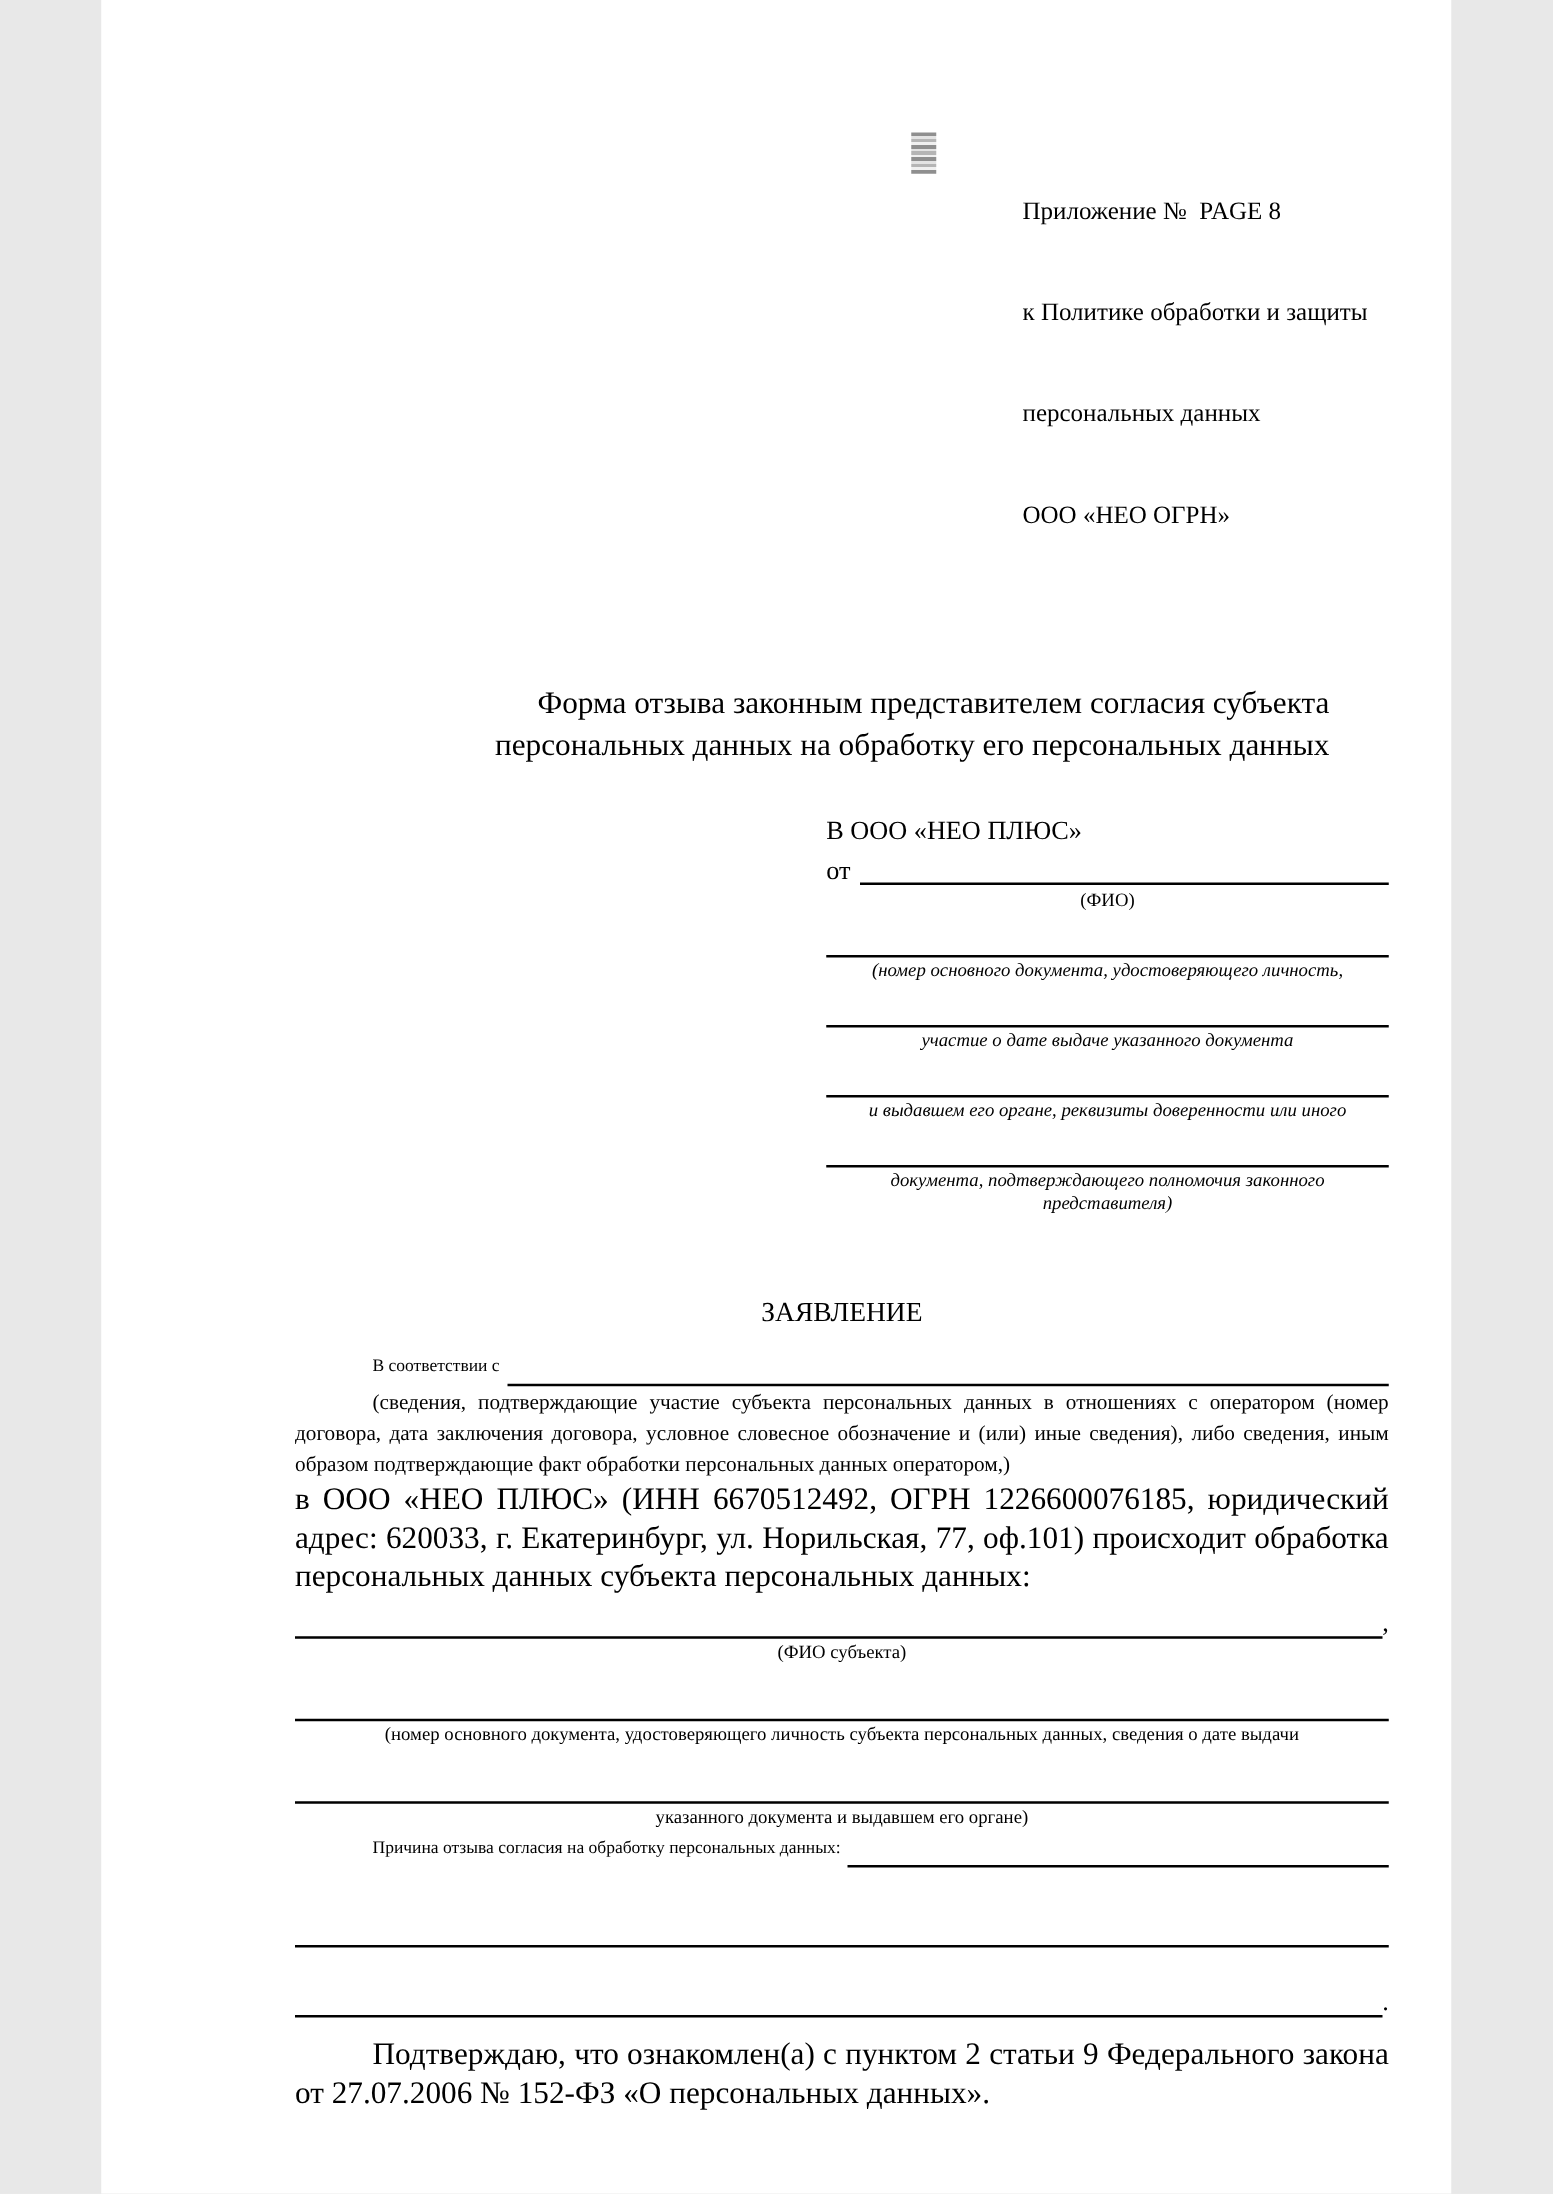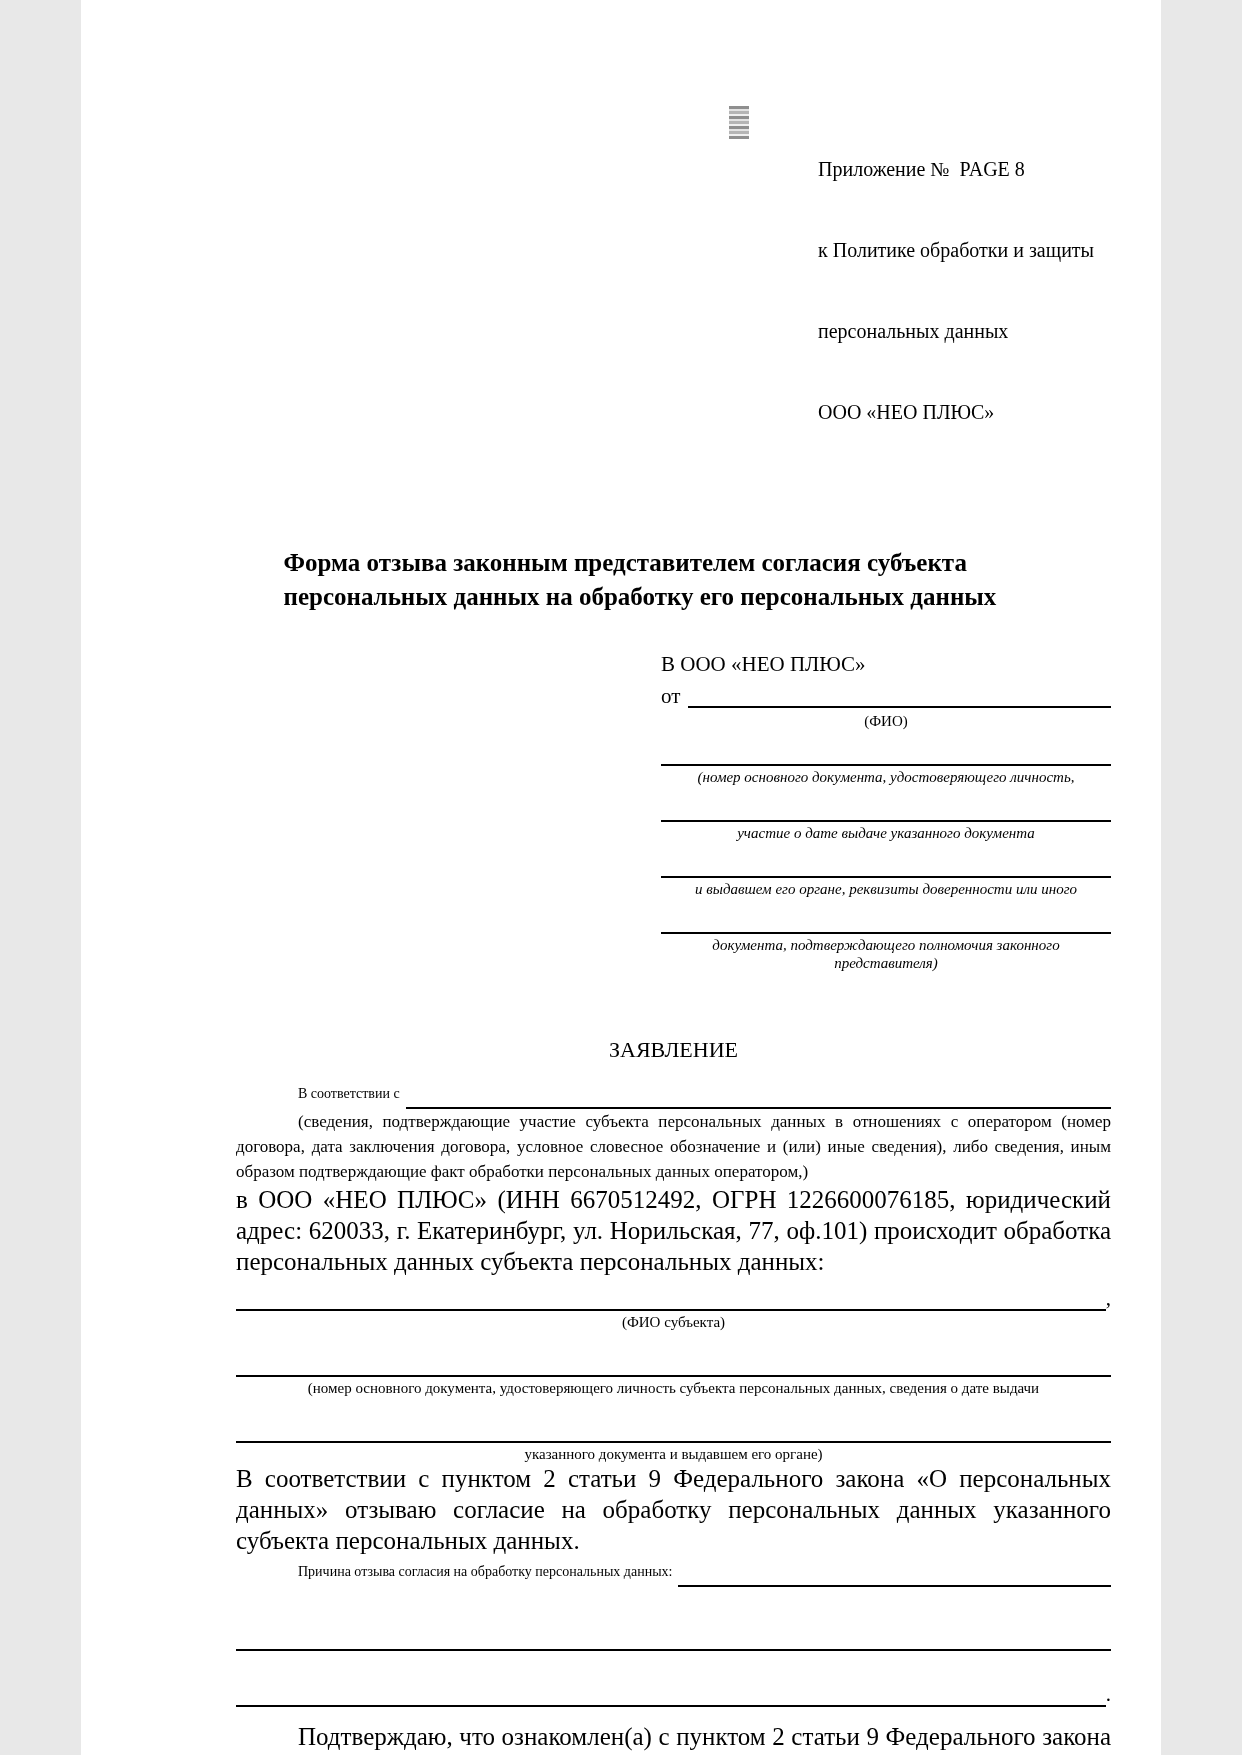--- a/index.html
+++ b/index.html
@@ -18,21 +18,21 @@
   .appendix { margin-left:582px; font-size:20px; line-height:27px; white-space:pre-wrap; }
 
   
   .object-icon {
     position:absolute; left:648px; top:106px; width:20px; height:33px;
     background:repeating-linear-gradient(to bottom, #8f8f8f 0 3px, #e3e3e3 3px 5px, #b5b5b5 5px 8px, #f0f0f0 8px 10px);
   }
 
   .title {
     margin:66px auto 0 auto; max-width:780px;
-    font-size:25px; font-weight:bold; line-height:1.36; text-align:left;
+    font-size:25px; font-weight:normal; line-height:1.36; text-align:right;
   }
 
   
   .addressee { margin-left:425px; width:450px; margin-top:36px; font-size:21px; line-height:28px; }
   .from-row { display:flex; align-items:flex-start; margin-top:4px; }
   .from-row .label { margin-right:8px; }
   .fill-line { flex:1 1 auto; border-bottom:2px solid #000; height:24px; }
   .caption { font-size:15px; line-height:18px; text-align:center; margin-top:2px; }
   .blank-unit { margin-top:24px;font-style:italic; }
   .blank-unit .hr-line { border-bottom:2px solid #000; height:10px; }
@@ -59,21 +59,21 @@
 <div class="page">
 
   <div class="object-icon"></div>
 
   <div class="content">
 
     <div class="appendix">
       <div>Приложение №  PAGE 8</div>
       <div>к Политике обработки и защиты</div>
       <div>персональных данных</div>
-      <div>ООО «НЕО ПЛЮС»</div>
+      <div>ООО «НЕО ОГРН»</div>
     </div>
 
     <h1 class="title">Форма отзыва законным представителем согласия субъекта персональных данных на обработку его персональных данных</h1>
 
     <div class="addressee">
       <div>В ООО «НЕО ПЛЮС»</div>
       <div class="from-row">
         <span class="label">от</span>
         <div class="fill-line"></div>
       </div>
@@ -113,21 +113,20 @@
       <span class="trail">,</span>
     </div>
     <div class="caption">(ФИО субъекта)</div>
 
     <div class="hr-line mt24"></div>
     <div class="caption">(номер основного документа, удостоверяющего личность субъекта персональных данных, сведения о дате выдачи</div>
 
     <div class="hr-line mt24"></div>
     <div class="caption">указанного документа и выдавшем его органе)</div>
 
-    <p class="body-par">В соответствии с пунктом 2 статьи 9 Федерального закона «О персональных данных» отзываю согласие на обработку персональных данных указанного субъекта персональных данных.</p>
 
     <div class="according-row" style="margin-top:0;">
       <span class="label">Причина отзыва согласия на обработку персональных данных:</span>
       <div class="fill-line"></div>
     </div>
 
     <div class="hr-line mt42"></div>
     <div class="line-row mt30">
       <div class="fill-line"></div>
       <span class="trail">.</span>

